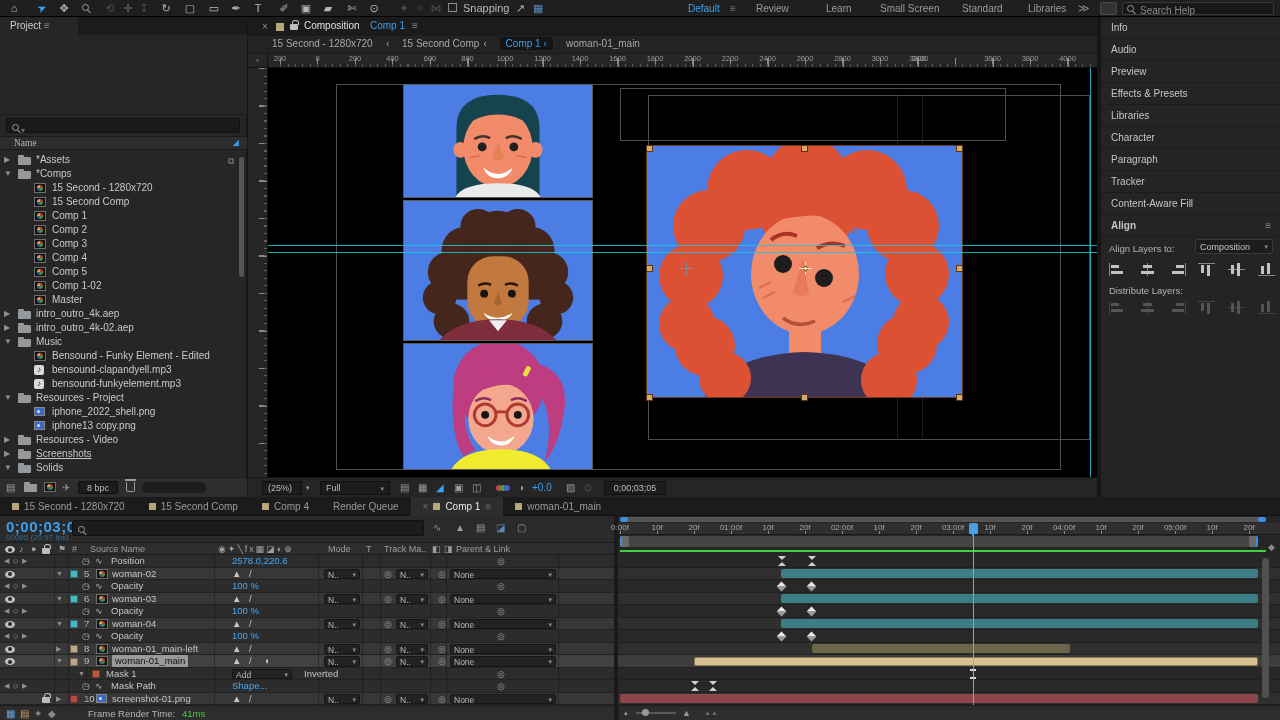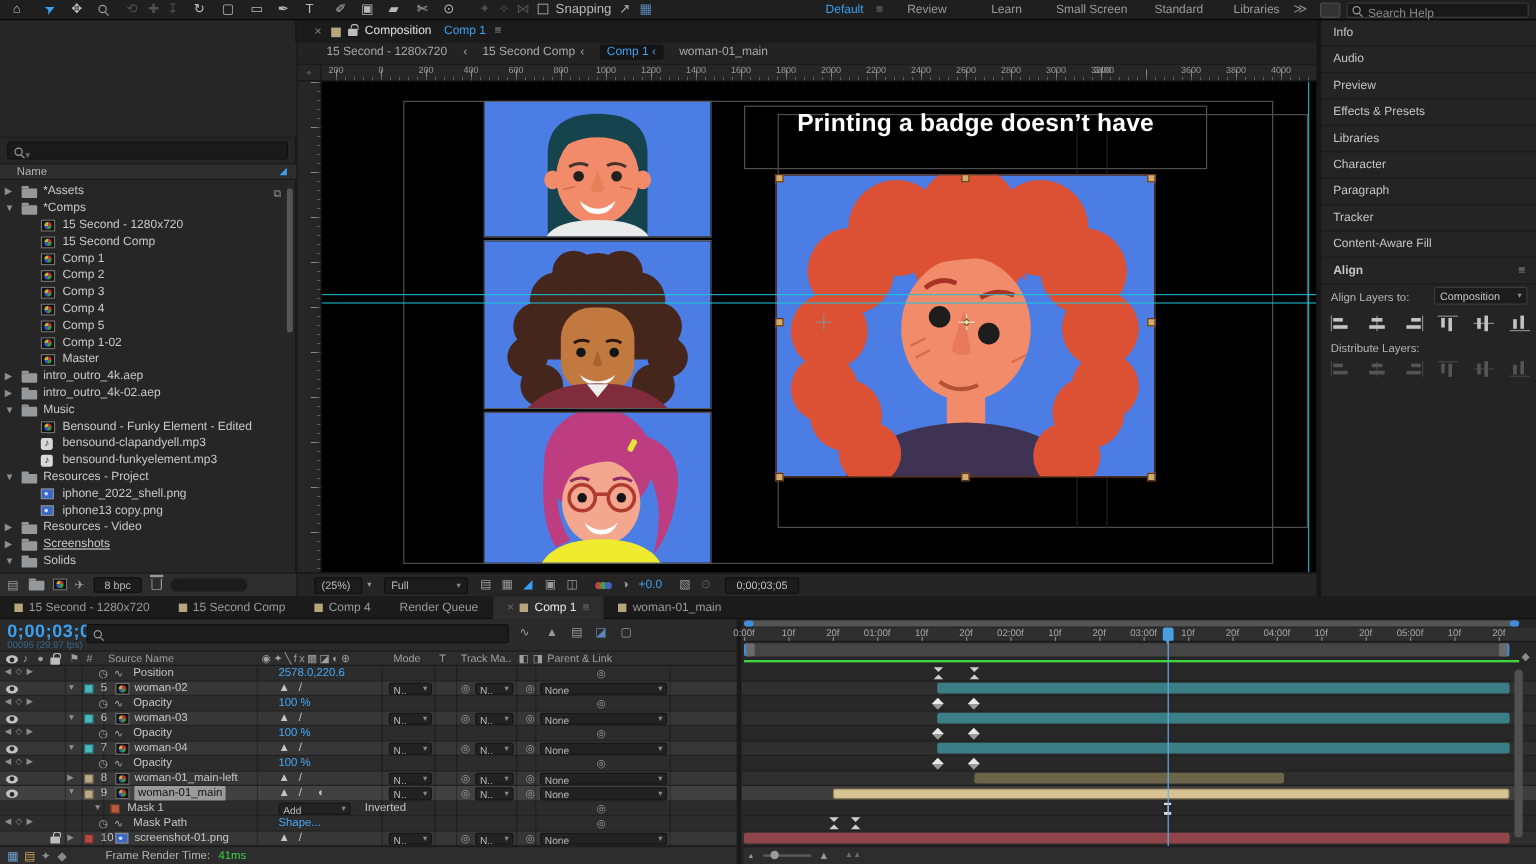--- a/index.html
+++ b/index.html
@@ -18,21 +18,21 @@
   .searchbox{position:absolute;background:#181818;border:1px solid #3a3a3a;border-radius:2px;color:#8a8a8a;font-size:10px;}
   .mag{width:9px;height:9px;position:relative;display:inline-block;}
   .mag::before{content:"";position:absolute;width:5px;height:5px;border:1px solid #9a9a9a;border-radius:50%;left:0;top:0;}
   .mag::after{content:"";position:absolute;width:4px;height:1px;background:#9a9a9a;transform:rotate(45deg);left:5px;top:7px;}
   
   #project{left:0;top:17px;width:247px;height:480px;background:#262626;border-right:1px solid #151515;}
   #proj-tabstrip{left:0;top:0;width:247px;height:18px;background:#1b1b1b;}
   #proj-tab{left:0;top:0;width:78px;height:18px;background:#262626;color:#cecece;font-size:10px;line-height:18px;padding-left:10px;}
   #proj-preview{left:0;top:18px;width:247px;height:80px;background:#262626;border-bottom:1px solid #1d1d1d;}
   #proj-search{left:6px;top:101px;width:234px;height:15px;background:#1a1a1a;border:1px solid #111;border-radius:2px;}
-  #proj-colhead{left:0;top:119px;width:247px;height:14px;background:#2d2d2d;border-top:1px solid #1a1a1a;border-bottom:1px solid #1a1a1a;}
+  #proj-colhead{left:0;top:119px;width:247px;height:14px;background:#2d2d2d;border-top:1px solid #1a1a1a;border-bottom:1px solid #1a1a1a;font-family:Liberation Serif, serif;}
   #proj-rows{left:0;top:136px;width:247px;height:322px;}
   .prow{position:absolute;left:0;width:247px;height:14px;line-height:14px;}
   .prow .lbl{position:absolute;top:0;font-size:10px;color:#c9c9c9;}
   .caret{position:absolute;color:#8f8f8f;font-size:8px;top:0;}
   .ic-folder{position:absolute;width:13px;height:8px;background:#96999b;border-radius:1px;top:4px;}
   .ic-folder::before{content:"";position:absolute;top:-2px;left:0;width:6px;height:2px;background:#96999b;border-radius:1px 1px 0 0;}
   .ic-comp{position:absolute;width:12px;height:10px;background:#141414;border:1px solid #6e6e6e;top:2px;}
   .ic-comp::before{content:"";position:absolute;left:2px;top:1px;width:6px;height:6px;border-radius:50%;
      background:conic-gradient(#c23a3a 0 90deg,#3a9a3a 90deg 180deg,#3a58c2 180deg 270deg,#c2b43a 270deg);}
   .ic-audio{position:absolute;width:10px;height:10px;border-radius:2px;background:#d8d8d8;color:#222;font-size:8px;line-height:10px;text-align:center;top:2px;}
@@ -184,20 +184,23 @@
     <span class="ws a active" style="left: 688px;">Default</span>
     <span class="ws a" style="left: 730px; color: rgb(122, 122, 122);">≡</span>
     <span class="ws a" style="left: 756px;">Review</span>
     <span class="ws a" style="left: 826px;">Learn</span>
     <span class="ws a" style="left: 880px;">Small Screen</span>
     <span class="ws a" style="left: 962px;">Standard</span>
     <span class="ws a" style="left: 1028px;">Libraries</span>
   </div>
 
 <div id="project" class="a">
+  <div id="proj-tabstrip" class="a">
+    <div id="proj-tab" class="a"><span>Project</span> <span style="color:#8a8a8a;">≡</span></div>
+  </div>
   <div id="proj-preview" class="a"></div>
   <div id="proj-search" class="a">
     <span class="mag" style="margin:3px 0 0 5px;"></span><span style="color:#6a6a6a;font-size:8px;">▾</span>
   </div>
   <div id="proj-colhead" class="a">
     <span class="a" style="left:14px;top:1px;font-size:9.5px;color:#b5b5b5;">Name</span>
     <span class="a" style="right:8px;top:1px;color:#3ba0f0;font-size:8px;">◢</span>
   </div>
   <div id="proj-rows" class="a">
       <div class="prow" style="top: 0px;">
@@ -361,21 +364,20 @@
 
   <div id="canvas" class="a">
 
     <div class="wire" style="left:68px;top:16px;width:725px;height:386px;"></div>
     <div class="wire" style="left:352px;top:20px;width:386px;height:53px;"></div>
     <div class="wire" style="left:380px;top:27px;width:442px;height:345px;"></div>
     <div class="vline" style="left:629px;top:27px;height:345px;"></div>
     <div class="vline" style="left:654px;top:27px;height:345px;"></div>
 
     <div id="vtitle">
-      <div>Printing a badge doesn’t have</div>
     </div>
 
     <div class="thumb" style="top:16px;height:114px;">
       <svg viewBox="0 0 190 114" preserveAspectRatio="none">
         <rect width="190" height="114" fill="var(--canvas-blue)"></rect>
         <path d="M53 114 V44 Q53 10 95 10 Q137 10 137 44 V114 Z" fill="var(--hair-teal)"></path>
         <ellipse cx="57" cy="66" rx="7" ry="8" fill="var(--skin-salmon)"></ellipse>
         <ellipse cx="133" cy="66" rx="7" ry="8" fill="var(--skin-salmon)"></ellipse>
         <ellipse cx="95" cy="64" rx="35" ry="40" fill="var(--skin-salmon)"></ellipse>
         <path d="M58 46 Q60 20 95 18 Q130 20 132 46 Q118 30 95 30 Q72 30 58 46 Z" fill="var(--hair-teal)"></path>

